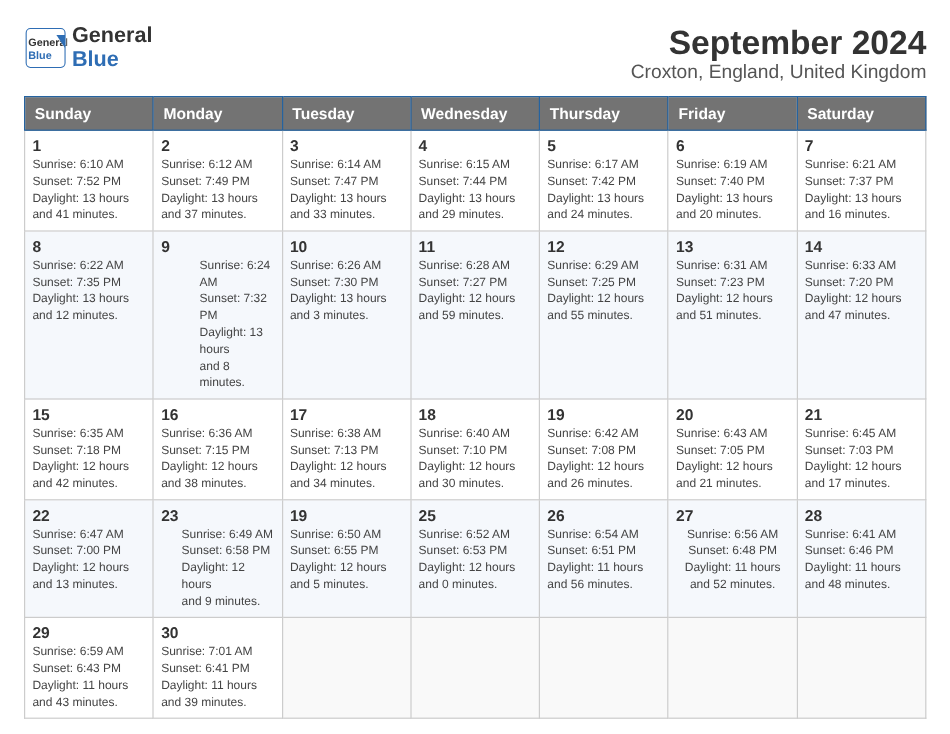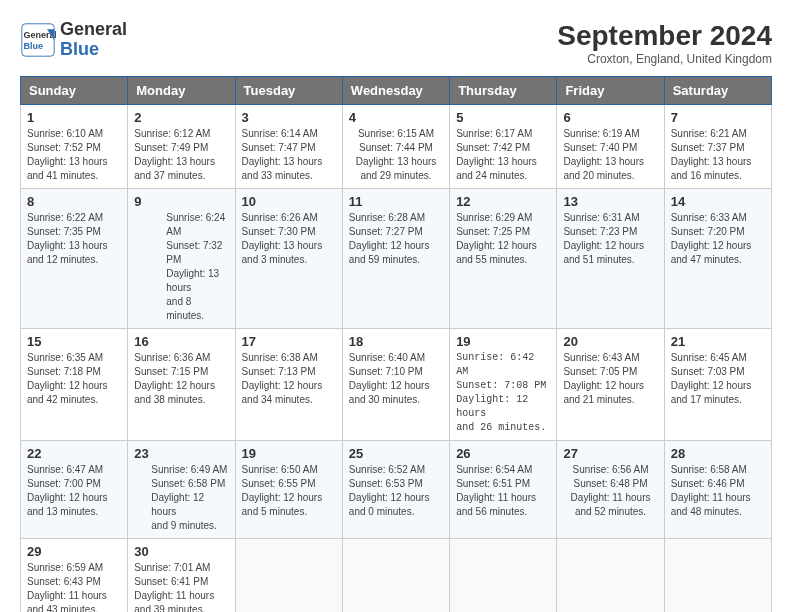--- a/index.html
+++ b/index.html
@@ -33,21 +33,21 @@
     }
     .title-area {
       text-align: right;
     }
     .month-title {
       font-size: 28px;
       font-weight: bold;
       color: #333;
     }
     .location {
-      font-size: 12px;
+      font-size: 16px;
       color: #555;
     }
     .calendar {
       width: 100%;
       border-collapse: collapse;
     }
     .calendar th {
       background-color: #737373;
       color: #fff;
       font-size: 13px;
@@ -136,21 +136,21 @@
         </td>
         <td>
           <span class="day-number">3</span>
           <div class="day-info" style="white-space: pre-line;">Sunrise: 6:14 AM
 Sunset: 7:47 PM
 Daylight: 13 hours
 and 33 minutes.</div>
         </td>
         <td>
           <span class="day-number">4</span>
-          <div class="day-info" style="white-space: pre-line; text-align: center;">Sunrise: 6:15 AM
+          <div class="day-info" style="white-space: pre-line;">Sunrise: 6:15 AM
 Sunset: 7:44 PM
 Daylight: 13 hours
 and 29 minutes.</div>
         </td>
         <td>
           <span class="day-number">5</span>
           <div class="day-info" style="white-space: pre-line;">Sunrise: 6:17 AM
 Sunset: 7:42 PM
 Daylight: 13 hours
 and 24 minutes.</div>
@@ -245,21 +245,21 @@
         </td>
         <td>
           <span class="day-number">18</span>
           <div class="day-info" style="white-space: pre-line;">Sunrise: 6:40 AM
 Sunset: 7:10 PM
 Daylight: 12 hours
 and 30 minutes.</div>
         </td>
         <td>
           <span class="day-number">19</span>
-          <div class="day-info" style="white-space: pre-line; font-family: Liberation Mono, monospace;">Sunrise: 6:42 AM
+          <div class="day-info" style="white-space: pre-line;">Sunrise: 6:42 AM
 Sunset: 7:08 PM
 Daylight: 12 hours
 and 26 minutes.</div>
         </td>
         <td>
           <span class="day-number">20</span>
           <div class="day-info" style="white-space: pre-line;">Sunrise: 6:43 AM
 Sunset: 7:05 PM
 Daylight: 12 hours
 and 21 minutes.</div>
@@ -310,21 +310,21 @@
         </td>
         <td>
           <span class="day-number">27</span>
           <div class="day-info" style="white-space: pre-line; text-align: center;">Sunrise: 6:56 AM
 Sunset: 6:48 PM
 Daylight: 11 hours
 and 52 minutes.</div>
         </td>
         <td>
           <span class="day-number">28</span>
-          <div class="day-info" style="white-space: pre-line;">Sunrise: 6:58 AM
+          <div class="day-info" style="white-space: pre-line;">Sunrise: 6:41 AM
 Sunset: 6:46 PM
 Daylight: 11 hours
 and 48 minutes.</div>
         </td>
       </tr>
       <tr>
         <td>
           <span class="day-number">29</span>
           <div class="day-info" style="white-space: pre-line;">Sunrise: 6:59 AM
 Sunset: 6:43 PM

